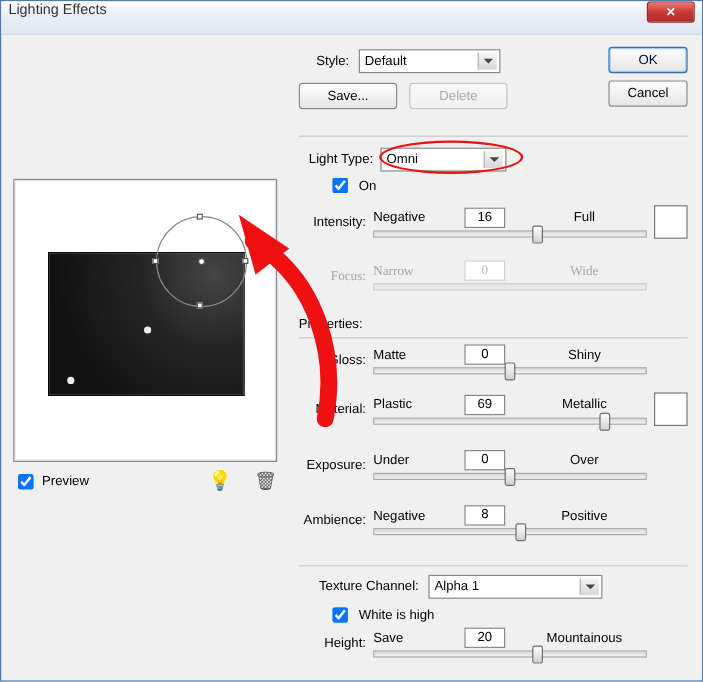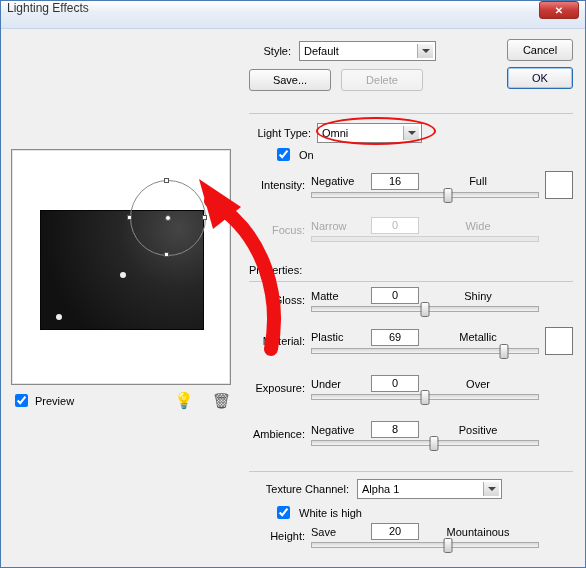--- a/index.html
+++ b/index.html
@@ -62,21 +62,21 @@
     display:flex; align-items:center; padding:0 4px; position:relative;
     font-size:11px; cursor:pointer;
   }
   .select .arrow {
     position:absolute; right:2px; top:2px; bottom:2px; width:16px;
     background:linear-gradient(to bottom,#f5f5f5,#d8d8d8);
     border-left:1px solid #aaa;
     display:flex; align-items:center; justify-content:center;
   }
   .select .arrow::after{content:""; border:4px solid transparent; border-top-color:#444; margin-top:4px;}
-  .style-select{ width:137px;}
+  .style-select{ width:118px;}
   .save-row{ position:absolute; left:248px; top:40px; display:flex; gap:10px;}
   .save-row .btn{ width:82px;}
   .save-row .btn.disabled{ color:#a7a7a7; border-color:#c4c4c4; background:linear-gradient(to bottom,#f8f8f8,#efefef); cursor:default;}
   .hr { position:absolute; left:248px; right:12px; height:1px; background:#c9c9c9;}
   .hr1{ top:84px;}
   .hr2{ top:252px;}
   .hr3{ top:442px;}
   .light-type-row{ position:absolute; left:248px; top:94px; display:flex; align-items:center; gap:6px;}
   .lt-label{ width:62px; text-align:right;}
   .lt-select{ width:105px;}
@@ -86,37 +86,37 @@
   }
   .on-row{ position:absolute; left:272px; top:116px; display:flex; align-items:center; gap:6px;}
   input[type=checkbox]{ width:13px; height:13px;}
   
   .slider-row{ position:absolute; left:248px; right:12px; display:flex; align-items:center;}
   .slider-row .rlabel{ width:62px; text-align:right; padding-right:6px;}
   .slider-block{ flex:1; display:flex; flex-direction:column;}
   .slider-top{ display:flex; align-items:center; font-size:11px;}
   .slider-top .lt{ width:60px;}
   .slider-top .num{
-    width:48px; height:17px; border:1px solid #888; background:#fff;
-    margin:0 0; text-align:center; line-height:15px;
+    width:34px; height:17px; border:1px solid #888; background:#fff;
+    margin:0 16px; text-align:center; line-height:15px;
   }
   .slider-top .rt{ flex:1; text-align:center; padding-right:2px;}
   .track{
     position:relative; height:6px; background:linear-gradient(to bottom,#d9d9d9,#f3f3f3);
     border:1px solid #aaa; margin-top:2px;
   }
   .thumb{
     position:absolute; top:-5px; width:9px; height:15px;
     background:linear-gradient(to bottom,#fefefe,#cfcfcf);
     border:1px solid #6e6e6e; border-radius:2px; transform:translateX(-50%);
   }
   .swatch{
     width:28px; height:28px; border:1px solid #777; background:#fff; margin-left:6px;
   }
-  .slider-row.disabled{ color:#a7a7a7;}
+  .slider-row.disabled{ color:#a7a7a7;font-family:Liberation Serif, serif;}
   .slider-row.disabled .track{background:#e8e8e8; border-color:#cfcfcf;}
   .slider-row.disabled .num{border-color:#cfcfcf; color:#b7b7b7;}
   .row-intensity{ top:142px;}
   .row-focus{ top:188px;}
   .props-label{ position:absolute; left:248px; top:235px;}
   .row-gloss{ top:258px;}
   .row-material{ top:298px;}
   .row-exposure{ top:346px;}
   .row-ambience{ top:392px;}
   .tex-row{ position:absolute; left:248px; top:450px; display:flex; align-items:center; gap:8px;}
@@ -159,22 +159,22 @@
   <div class="titlebar">
     <span class="titlebar-title">Lighting Effects</span>
     <div class="close-btn">
       <span>✕</span>
     </div>
   </div>
 
   <div class="content">
 
     <div class="col-right-btns">
+      <div class="btn primary">OK</div>
       <div class="btn">Cancel</div>
-      <div class="btn primary">OK</div>
     </div>
 
     <div class="style-row">
       <span class="style-label">Style:</span>
       <div class="select style-select">
         <span>Default</span>
         <span class="arrow"></span>
       </div>
     </div>
 

